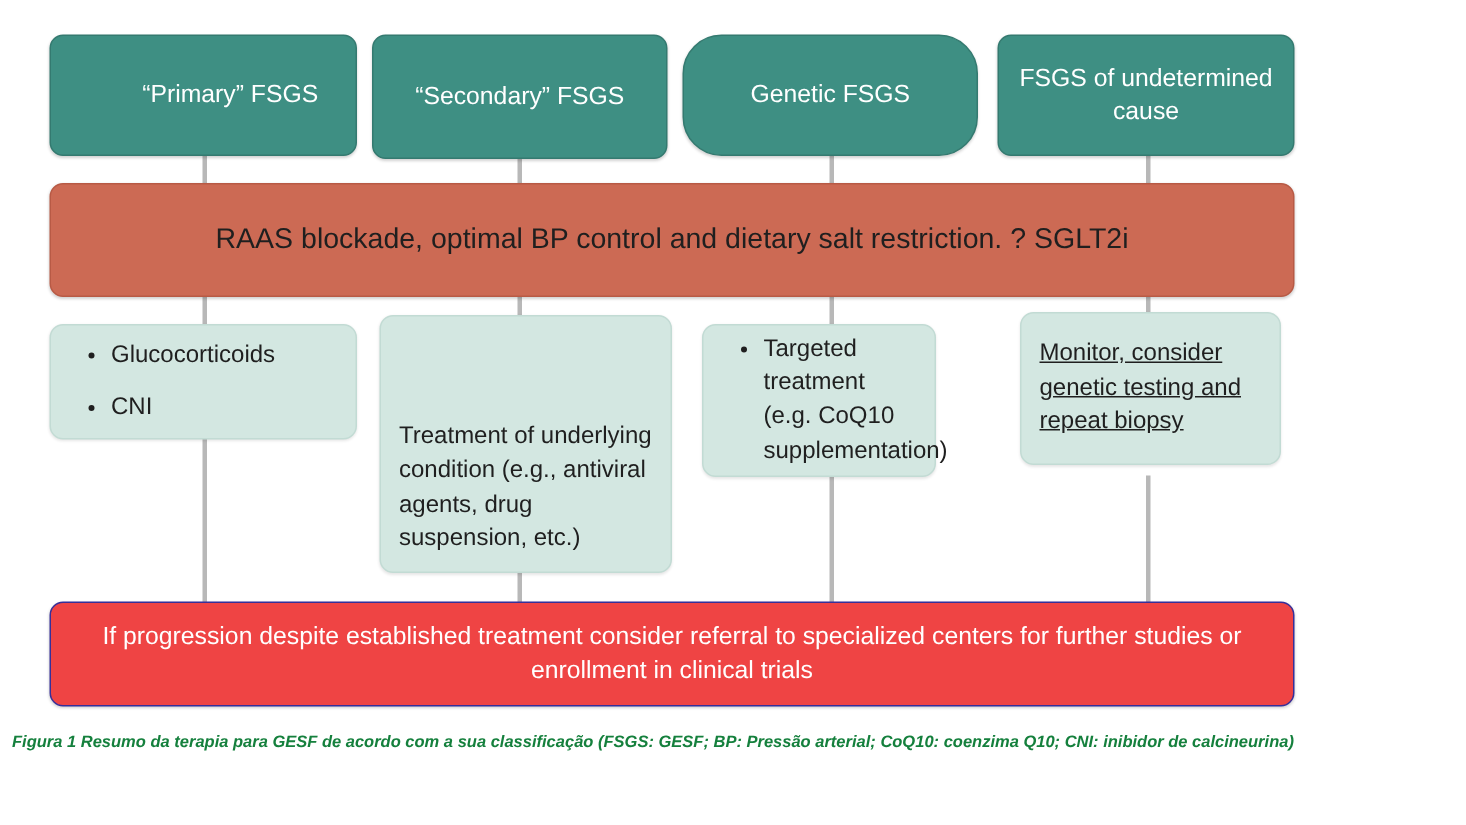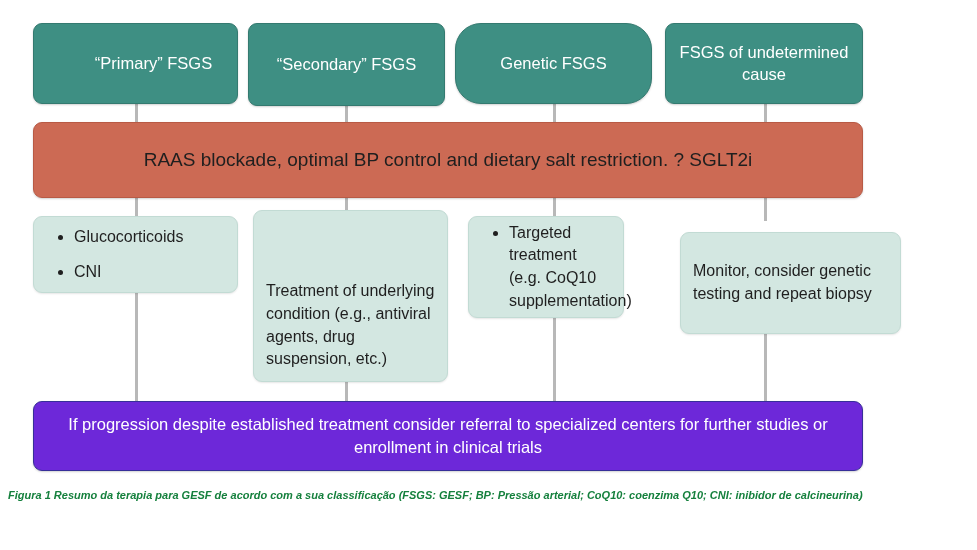--- a/index.html
+++ b/index.html
@@ -68,21 +68,21 @@
   }
   .treat-box .inner{width:100%;}
   .treat-box ul{
     margin:0;padding:0 0 0 16px;list-style:disc;
   }
   .treat-box ul li{margin:12px;padding:0;}
   .treat-box p{margin:0;}
 
   
   .banner-blue{
-    background:#6d28d9;
+    background:#ef4444;
     border:1px solid #372f99;
     color:#ffffff;
     justify-content:center;
     text-align:center;
     font-size:16.5px;
     line-height:1.38;
     padding:6px 16px;
     box-shadow:0 1px 2px rgba(0,0,0,0.18);
   }
 
@@ -155,21 +155,21 @@
   </div>
 
   <div class="box treat-box" style="left:468px;top:216px;width:156px;height:102px;">
     <div class="inner">
       <ul>
         <li>Targeted treatment (e.g. CoQ10 supplementation)</li>
       </ul>
     </div>
   </div>
 
-  <div class="box treat-box" style="left:680px;top:232px;width:221px;height:102px;">
+  <div class="box treat-box" style="left:680px;top:208px;width:174px;height:102px;text-decoration:underline;">
     <div class="inner">
       <p>Monitor, consider genetic testing and repeat biopsy</p>
     </div>
   </div>
 
   <div class="box banner-blue" style="left:33px;top:401px;width:830px;height:70px;">
     <span>If progression despite established treatment consider referral to specialized centers for further studies or enrollment in clinical trials</span>
   </div>
 
   <div class="caption">Figura 1 Resumo da terapia para GESF de acordo com a sua classificação (FSGS: GESF; BP: Pressão arterial; CoQ10: coenzima Q10; CNI: inibidor de calcineurina)</div>

